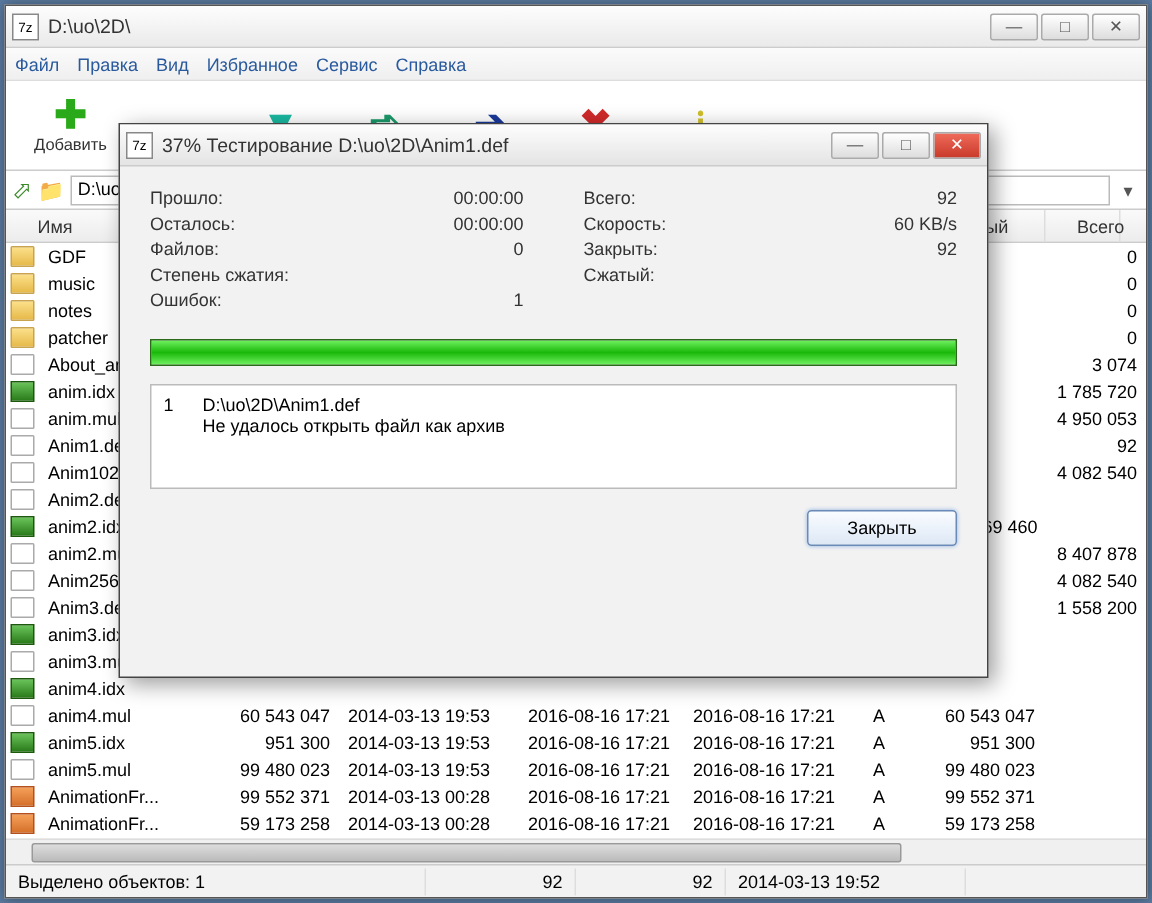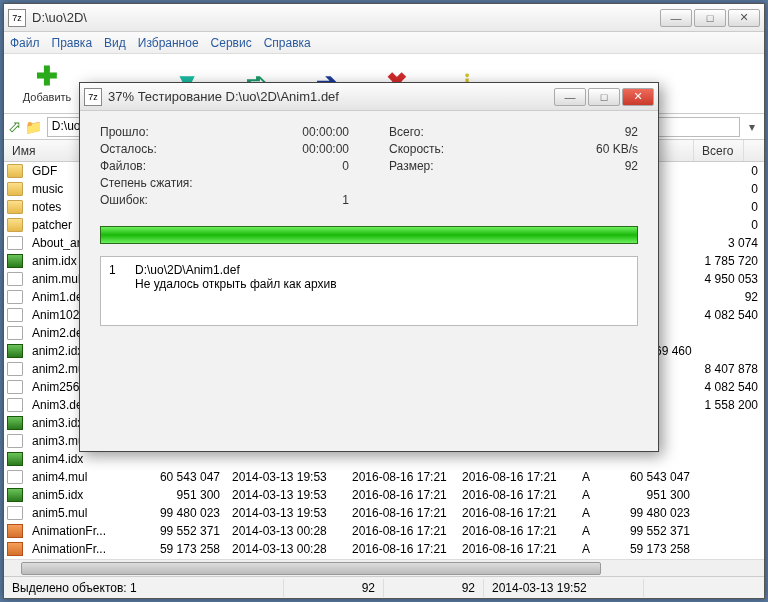--- a/index.html
+++ b/index.html
@@ -16,21 +16,21 @@
 .toolbar{height:60px;background:#fff;border-bottom:1px solid #ccc;display:flex;align-items:center;padding:0 8px}
 .tool-btn{width:70px;height:56px;display:flex;flex-direction:column;align-items:center;justify-content:center;gap:2px}
 .tool-btn .ico{width:32px;height:24px;display:flex;align-items:center;justify-content:center;font-size:26px;font-weight:bold}
 .tool-btn .lbl{font-size:11px;color:#333}
 .pathbar{height:26px;border-bottom:1px solid #ccc;display:flex;align-items:center;padding:0 4px;gap:4px;background:#fff}
 .pathbar .fwd{color:#3a8a2a;font-size:16px}
 .pathbar .folder{color:#c9a34e;font-size:14px}
 .pathbar .path-input{flex:1;height:20px;border:1px solid #bbb;padding:1px 4px;background:#fff}
 .pathbar .drop{width:16px;text-align:center;color:#555}
 .list-header{height:22px;background:linear-gradient(#fafafa,#ececec);border-bottom:1px solid #ccc;display:flex}
-.list-header .col{border-right:1px solid #ddd;padding:3px 8px;color:#333;display:flex;align-items:center}
+.list-header .col{border-right:1px solid #ddd;padding:3px 21px;color:#333;display:flex;align-items:center}
 .list-body{height:396px;overflow:hidden;background:#fff;position:relative}
 .row{height:18px;display:flex;align-items:center}
 .row .cell{padding:1px 6px;overflow:hidden;white-space:nowrap}
 .row .ico{width:16px;height:14px;margin:0 3px;flex-shrink:0}
 .ico-folder{background:linear-gradient(#fce08a,#e6b94a);border:1px solid #c9a34e;border-radius:1px}
 .ico-file{background:#fff;border:1px solid #aaa;border-radius:1px}
 .ico-idx{background:linear-gradient(#6ac45a,#2a7a1a);border:1px solid #1a5a0a}
 .ico-of{background:linear-gradient(#f5a05a,#d5702a);border:1px solid #b5501a}
 .statusbar{position:absolute;left:0;bottom:0;height:22px;width:100%;background:#f2f2f2;border-top:1px solid #ccc;display:flex;align-items:center}
 .statusbar .seg{padding:2px 8px;border-right:1px solid #ddd;min-width:100px;text-align:left}
@@ -321,27 +321,34 @@
       <div class="stats-col" id="stats-right">
           <div class="stat-row">
             <span class="k">Всего:</span>
             <span class="v">92</span>
           </div>
           <div class="stat-row">
             <span class="k">Скорость:</span>
             <span class="v">60 KB/s</span>
           </div>
           <div class="stat-row">
-            <span class="k">Размер:</span>
+            <span class="k">Закрыть:</span>
             <span class="v">92</span>
+          </div>
+          <div class="stat-row">
+            <span class="k">Сжатый:</span>
+            <span class="v"></span>
           </div>
         </div>
     </div>
     <div class="progress"></div>
     <div class="log-box">
       <div class="idx">1</div>
       <div>
         <div>D:\uo\2D\Anim1.def</div>
         <div>Не удалось открыть файл как архив</div>
       </div>
     </div>
+    <div class="dialog-footer">
+      <div class="btn">Закрыть</div>
+    </div>
   </div>
 </div>
 
 </body></html>

